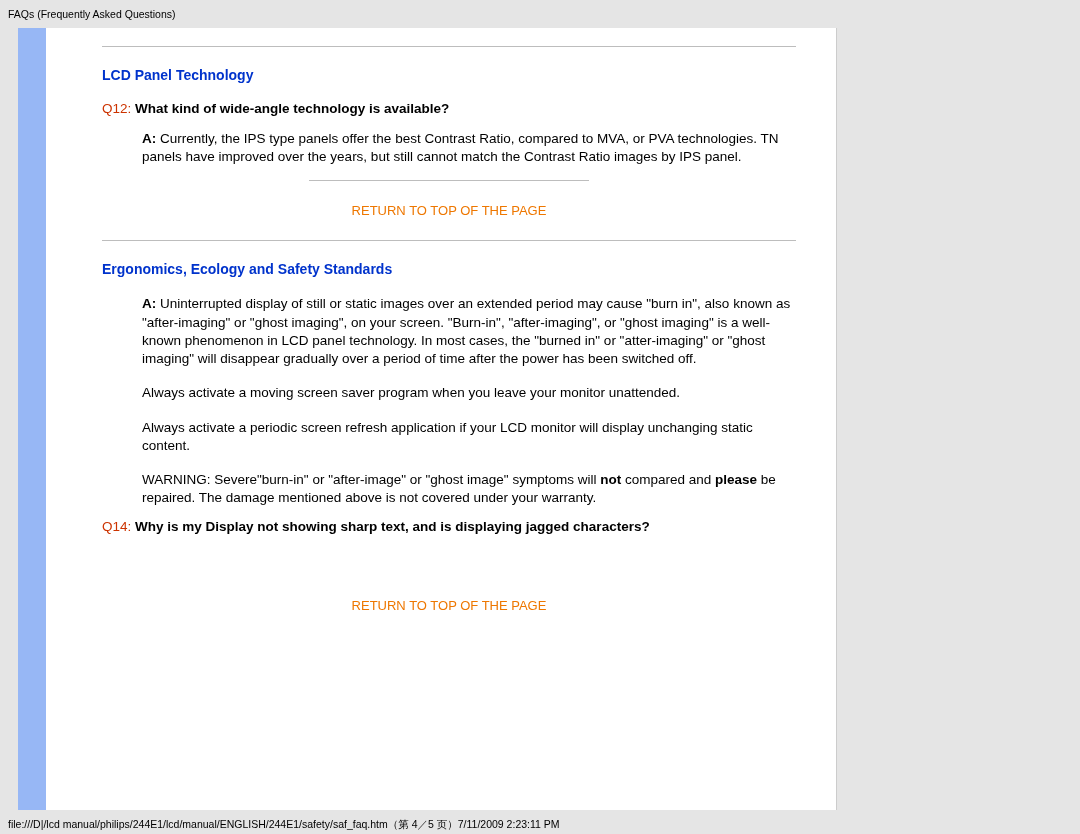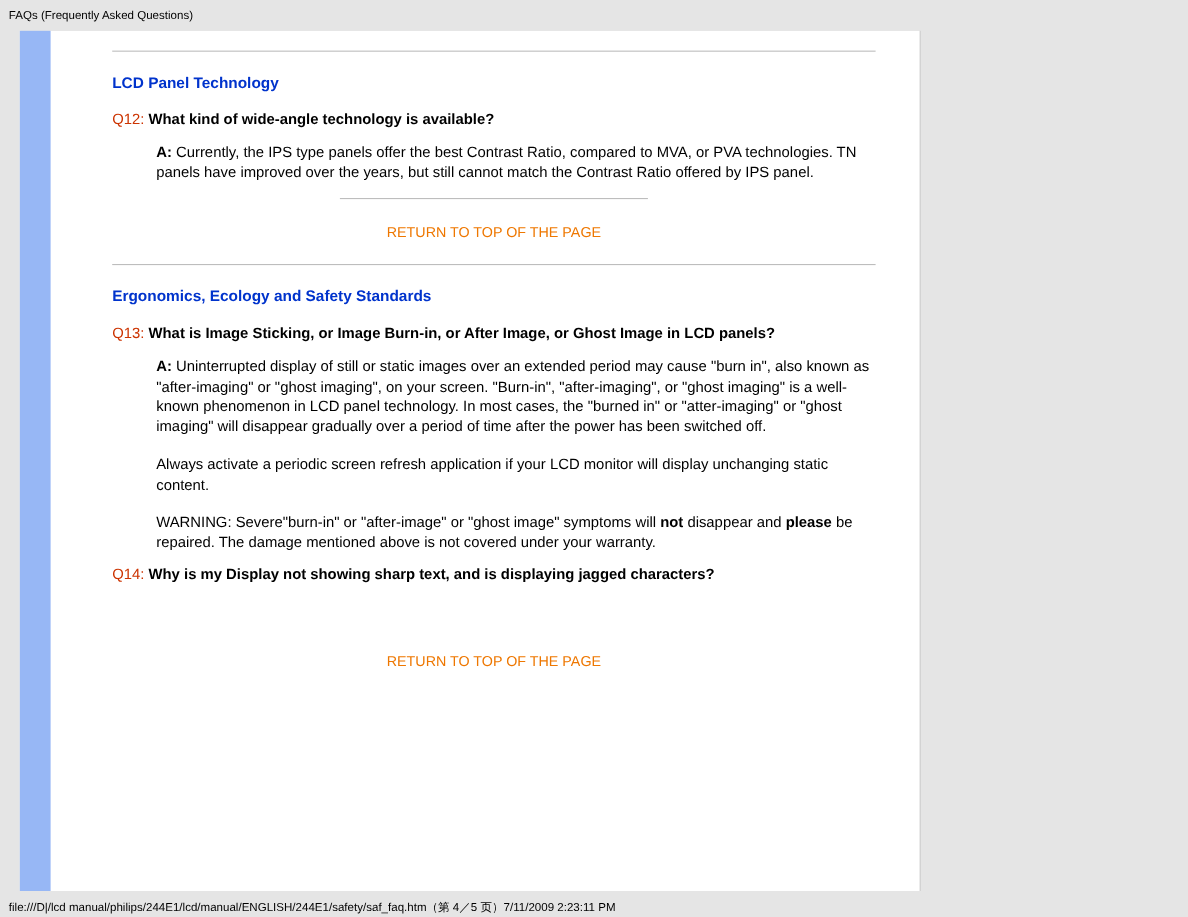--- a/index.html
+++ b/index.html
@@ -89,37 +89,35 @@
   <div class="page-frame">
     <div class="content">
       <hr class="sep">
 
       <h2 class="sec">LCD Panel Technology</h2>
 
       <div class="qblock">
         <span class="qlabel">Q12:</span><span class="qtext"> What kind of wide-angle technology is available?</span>
       </div>
       <div class="ablock">
-        <span class="alabel">A: </span><span>Currently, the IPS type panels offer the best Contrast Ratio, compared to MVA, or PVA technologies.  TN panels have improved over the years, but still cannot match the Contrast Ratio offered by IPS panel.</span>
+        <span class="alabel">A: </span><span>Currently, the IPS type panels offer the best Contrast Ratio, compared to MVA, or PVA technologies.  TN panels have improved over the years, but still cannot match the Contrast Ratio images by IPS panel.</span>
       </div>
 
       <hr class="mid">
       <a href="#" class="toplink">RETURN TO TOP OF THE PAGE</a>
       <hr class="sep" style="margin-top:0;">
 
       <h2 class="sec">Ergonomics, Ecology and Safety Standards</h2>
 
-      <div class="qblock">
-        <span class="qlabel">Q13:</span><span class="qtext"> What is Image Sticking, or Image Burn-in, or After Image, or Ghost Image in LCD panels?</span>
-      </div>
       <div class="ablock">
         <span class="alabel">A: </span><span>Uninterrupted display of still or static images over an extended period may cause "burn in", also known as "after-imaging" or "ghost imaging", on your screen. "Burn-in", "after-imaging", or "ghost imaging" is a well-known phenomenon in LCD panel technology. In most cases, the "burned in" or "atter-imaging" or "ghost imaging" will disappear gradually over a period of time after the power has been switched off.</span>
+        <div class="para">Always activate a moving screen saver program when you leave your monitor unattended.</div>
         <div class="para">Always activate a periodic screen refresh application if your LCD monitor will display unchanging static content.</div>
         <div class="para">
-          <span>WARNING: Severe"burn-in" or "after-image" or "ghost image" symptoms will </span><b class="inlinebold">not</b><span> disappear and </span><b class="inlinebold">please</b><span> be repaired. The damage mentioned above is not covered under your warranty.</span>
+          <span>WARNING: Severe"burn-in" or "after-image" or "ghost image" symptoms will </span><b class="inlinebold">not</b><span> compared and </span><b class="inlinebold">please</b><span> be repaired. The damage mentioned above is not covered under your warranty.</span>
         </div>
       </div>
 
       <div class="qblock">
         <span class="qlabel">Q14:</span><span class="qtext"> Why is my Display not showing sharp text, and is displaying jagged characters?</span>
       </div>
 
       <div style="height:28px"></div>
       <a href="#" class="toplink">RETURN TO TOP OF THE PAGE</a>
     </div>

